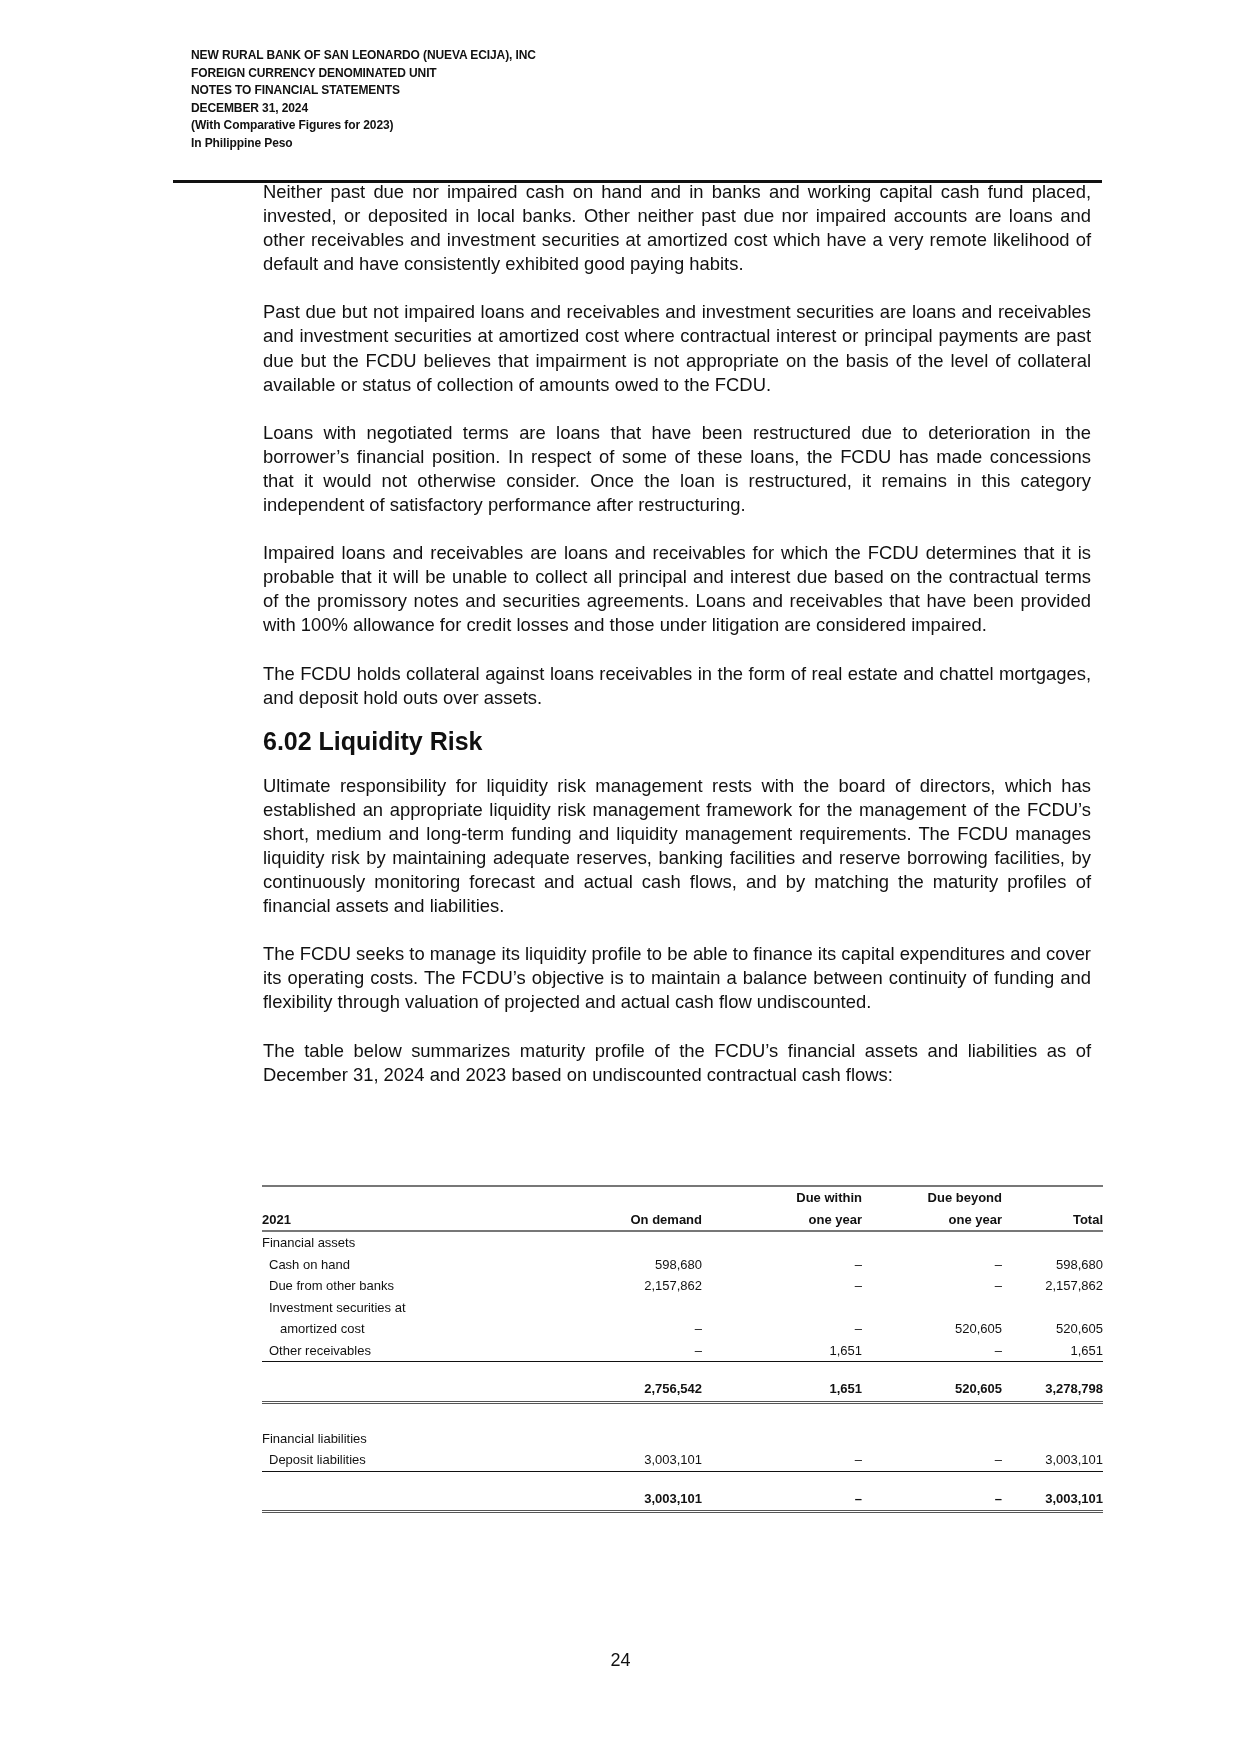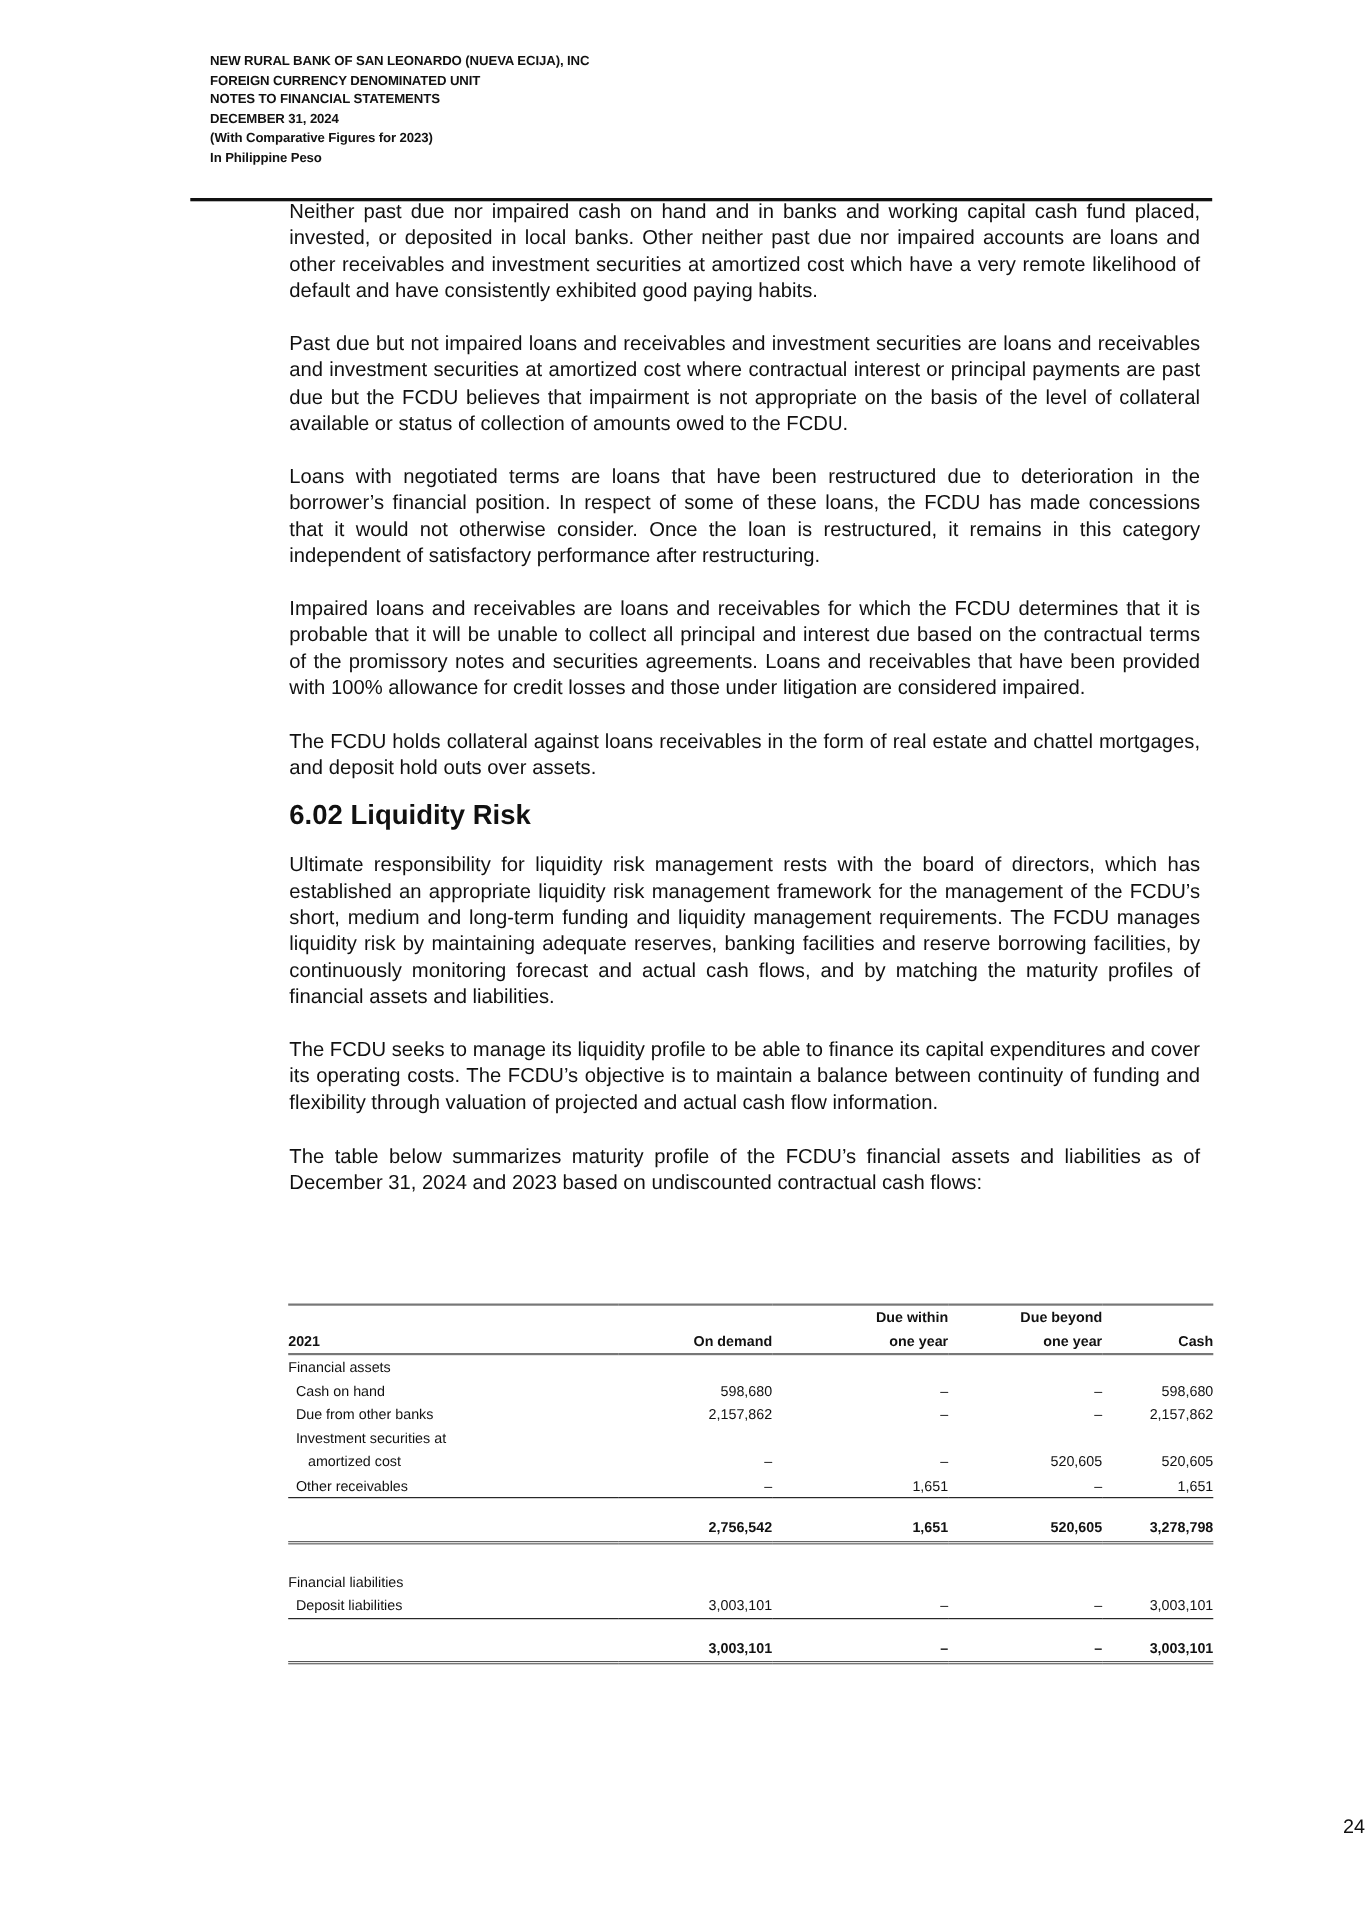--- a/index.html
+++ b/index.html
@@ -78,21 +78,21 @@
     td.indent2 { padding-left: 18px; }
     tr.rule-under td { border-bottom: 1.5px solid #111; }
     tr.spacer td { height: 16px; }
     tr.total-row td { font-weight: bold; border-bottom: 3px double #555; padding-bottom: 1px; }
     tr.big-spacer td { height: 24px; }
     .page-number {
       position: absolute;
       left: 0;
       width: 1241px;
       top: 1650px;
-      text-align: right;
+      text-align: center;
       font-size: 18px;
     }
   </style>
 </head>
 <body>
 
 <div class="page-header">
   <div>NEW RURAL BANK OF SAN LEONARDO (NUEVA ECIJA), INC</div>
   <div>FOREIGN CURRENCY DENOMINATED UNIT</div>
   <div>NOTES TO FINANCIAL STATEMENTS</div>
@@ -103,21 +103,21 @@
 <div class="header-rule"></div>
 
 <div class="body-content">
   <p class="para">Neither past due nor impaired cash on hand and in banks and working capital cash fund placed, invested, or deposited in local banks. Other neither past due nor impaired accounts are loans and other receivables and investment securities at amortized cost which have a very remote likelihood of default and have consistently exhibited good paying habits.</p>
   <p class="para">Past due but not impaired loans and receivables and investment securities are loans and receivables and investment securities at amortized cost where contractual interest or principal payments are past due but the FCDU believes that impairment is not appropriate on the basis of the level of collateral available or status of collection of amounts owed to the FCDU.</p>
   <p class="para">Loans with negotiated terms are loans that have been restructured due to deterioration in the borrower’s financial position.  In respect of some of these loans, the FCDU has made concessions that it would not otherwise consider. Once the loan is restructured, it remains in this category independent of satisfactory performance after restructuring.</p>
   <p class="para">Impaired loans and receivables are loans and receivables for which the FCDU determines that it is probable that it will be unable to collect all principal and interest due based on the contractual terms of the promissory notes and securities agreements. Loans and receivables that have been provided with 100% allowance for credit losses and those under litigation are considered impaired.</p>
   <p class="para" style="margin-bottom:20px">The FCDU holds collateral against loans receivables in the form of real estate and chattel mortgages, and deposit hold outs over assets.</p>
   <h3 class="section-heading">6.02 Liquidity Risk</h3>
   <p class="para">Ultimate responsibility for liquidity risk management rests with the board of directors, which has established an appropriate liquidity risk management framework for the management of the FCDU’s short, medium and long-term funding and liquidity management requirements. The FCDU manages liquidity risk by maintaining adequate reserves, banking facilities and reserve borrowing facilities, by continuously monitoring forecast and actual cash flows, and by matching the maturity profiles of financial assets and liabilities.</p>
-  <p class="para">The FCDU seeks to manage its liquidity profile to be able to finance its capital expenditures and cover its operating costs. The FCDU’s objective is to maintain a balance between continuity of funding and flexibility through valuation of projected and actual cash flow information.</p>
+  <p class="para">The FCDU seeks to manage its liquidity profile to be able to finance its capital expenditures and cover its operating costs. The FCDU’s objective is to maintain a balance between continuity of funding and flexibility through valuation of projected and actual cash flow undiscounted.</p>
   <p class="para" style="margin-bottom:16px">The table below summarizes maturity profile of the FCDU’s financial assets and liabilities as of December 31, 2024 and 2023 based on undiscounted contractual cash flows:</p>
 </div>
 
 <table class="maturity-table">
   <colgroup>
     <col style="width:300px">
     <col style="width:140px">
     <col style="width:160px">
     <col style="width:140px">
     <col style="width:101px">
@@ -135,21 +135,21 @@
       <th></th>
       <th>Due within</th>
       <th>Due beyond</th>
       <th></th>
     </tr>
     <tr class="head-row">
       <th class="col-label">2021</th>
       <th>On demand</th>
       <th>one year</th>
       <th>one year</th>
-      <th>Cash</th>
+      <th>Total</th>
     </tr>
   </thead>
   <tbody>
     <tr>
       <td>Financial assets</td>
       <td></td>
         <td></td>
         <td></td>
         <td></td>
     </tr>

